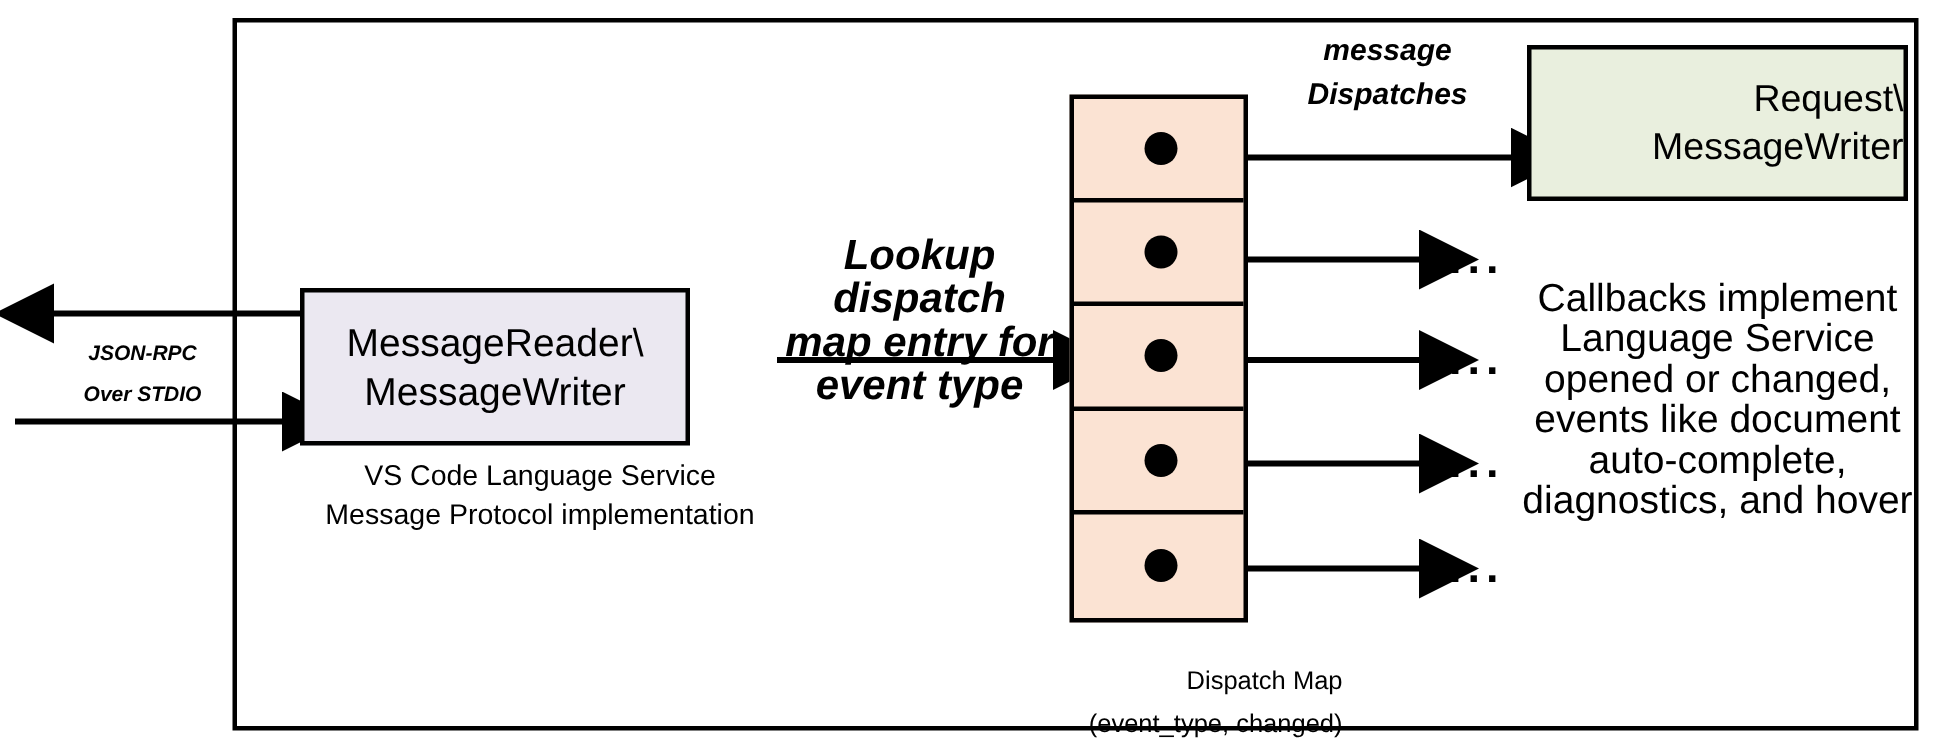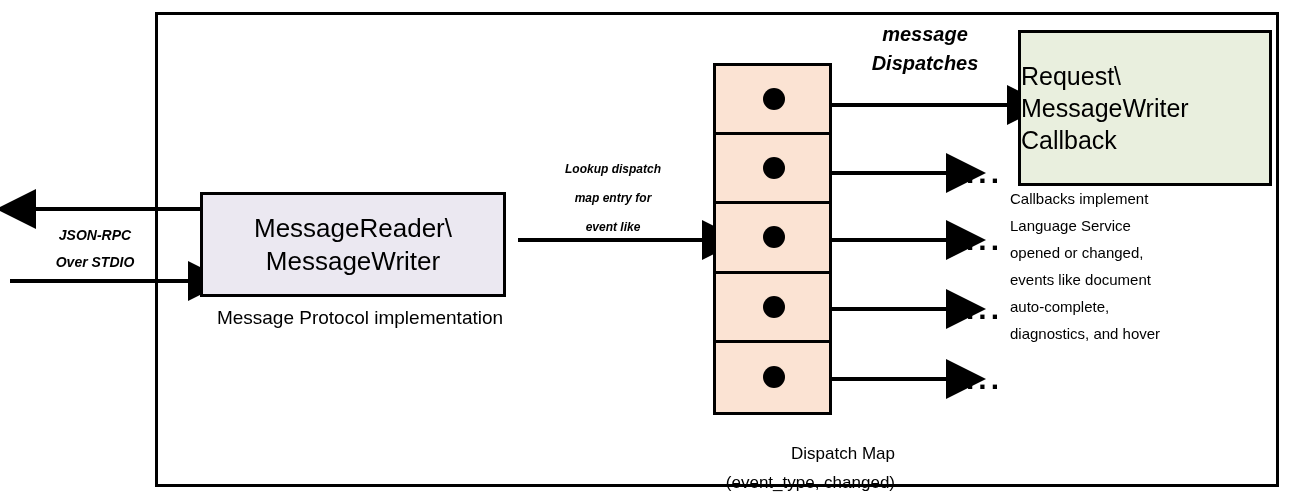--- a/index.html
+++ b/index.html
@@ -8,46 +8,46 @@
 
   .abs{position:absolute;}
 
   
   #ls-frame{left:155px;top:12px;width:1124px;height:475px;border:3px solid #000;box-sizing:border-box;background:transparent;}
 
   #ls-title{left:238px;top:50px;width:340px;font-size:40px;line-height:46px;text-align:center;
             text-decoration:underline;text-underline-offset:5px;white-space:nowrap;}
 
   
-  #mrw-box{left:200px;top:192px;width:306px;height:105px;border:3px solid #000;background:#EBE8F1;
+  #mrw-box{left:200px;top:192px;width:260px;height:105px;border:3px solid #000;background:#EBE8F1;
            box-sizing:border-box;display:flex;flex-direction:column;align-items:center;justify-content:center;}
   #mrw-box .ln{font-size:26px;line-height:33px;white-space:nowrap;}
   #mrw-cap{left:190px;top:305px;width:340px;text-align:center;font-size:19px;line-height:26px;}
 
   
   #jsonrpc{left:20px;top:222px;width:150px;text-align:center;font-style:italic;font-weight:bold;font-size:14px;line-height:27px;}
 
   
-  #lookup{left:518px;top:155px;width:190px;text-align:center;font-style:italic;font-weight:bold;font-size:12px;line-height:29px;}
+  #lookup{left:518px;top:155px;width:190px;text-align:center;font-style:italic;font-weight:bold;font-size:28px;line-height:29px;}
 
   
   #dispatches{left:832px;top:20px;width:186px;text-align:center;font-style:italic;font-weight:bold;font-size:20px;line-height:29px;}
 
   
   #dmap{left:713px;top:63px;width:119px;height:352px;border:3px solid #000;box-sizing:border-box;background:#FBE3D3;}
   #dmap .cell{position:relative;height:20%;box-sizing:border-box;border-bottom:3px solid #000;}
   #dmap .cell:last-child{border-bottom:none;}
   #dmap .dot{position:absolute;left:58px;top:50%;transform:translate(-50%,-50%);width:22px;height:22px;border-radius:50%;background:#000;}
   #dmap-cap{left:655px;top:439px;width:240px;text-align:right;font-size:17px;line-height:29px;}
 
   
-  #cb-box{left:1018px;top:30px;width:254px;height:156px;border:3px solid #000;background:#E9EFDE;box-sizing:border-box;
-          display:flex;flex-direction:column;align-items:flex-start;justify-content:center;}
+  #cb-box{left:1018px;top:30px;width:254px;height:104px;border:3px solid #000;background:#E9EFDE;box-sizing:border-box;
+          display:flex;flex-direction:column;align-items:flex-end;justify-content:center;}
   #cb-box .ln{font-size:25px;line-height:32px;white-space:nowrap;}
-  #cb-cap{left:1010px;top:185px;width:270px;text-align:left;font-size:15px;line-height:27px;}
+  #cb-cap{left:1010px;top:185px;width:270px;text-align:center;font-size:26px;line-height:27px;}
 
   
   .ellipsis{font-size:30px;font-weight:bold;letter-spacing:4px;line-height:10px;}
 
   svg.overlay{position:absolute;left:0;top:0;width:1291px;height:494px;pointer-events:none;}
 </style>
 </head>
 <body>
 
 <div id="stage">
@@ -98,27 +98,28 @@
   <div class="abs" id="jsonrpc">
     <div>JSON-RPC</div>
     <div>Over STDIO</div>
   </div>
 
   <div class="abs" id="mrw-box">
     <div class="ln">MessageReader\</div>
     <div class="ln">MessageWriter</div>
   </div>
   <div class="abs" id="mrw-cap">
+    <div>VS Code Language Service</div>
     <div>Message Protocol implementation</div>
   </div>
 
   <div class="abs" id="lookup">
     <div>Lookup dispatch</div>
     <div>map entry for</div>
-    <div>event like</div>
+    <div>event type</div>
   </div>
 
   <div class="abs" id="dispatches">
     <div>message</div>
     <div>Dispatches</div>
   </div>
 
   <div class="abs" id="dmap">
     <div class="cell">
         <span class="dot"></span>
@@ -142,21 +143,20 @@
   </div>
 
   <div class="abs ellipsis" style="left:966px;top:168px;">...</div>
   <div class="abs ellipsis" style="left:966px;top:235px;">...</div>
   <div class="abs ellipsis" style="left:966px;top:304px;">...</div>
   <div class="abs ellipsis" style="left:966px;top:374px;">...</div>
 
   <div class="abs" id="cb-box">
     <div class="ln">Request\</div>
     <div class="ln">MessageWriter</div>
-    <div class="ln">Callback</div>
   </div>
   <div class="abs" id="cb-cap">
     <div>Callbacks implement</div>
     <div>Language Service</div>
     <div>opened or changed,</div>
     <div>events like document</div>
     <div>auto-complete,</div>
     <div>diagnostics, and hover</div>
   </div>
 

